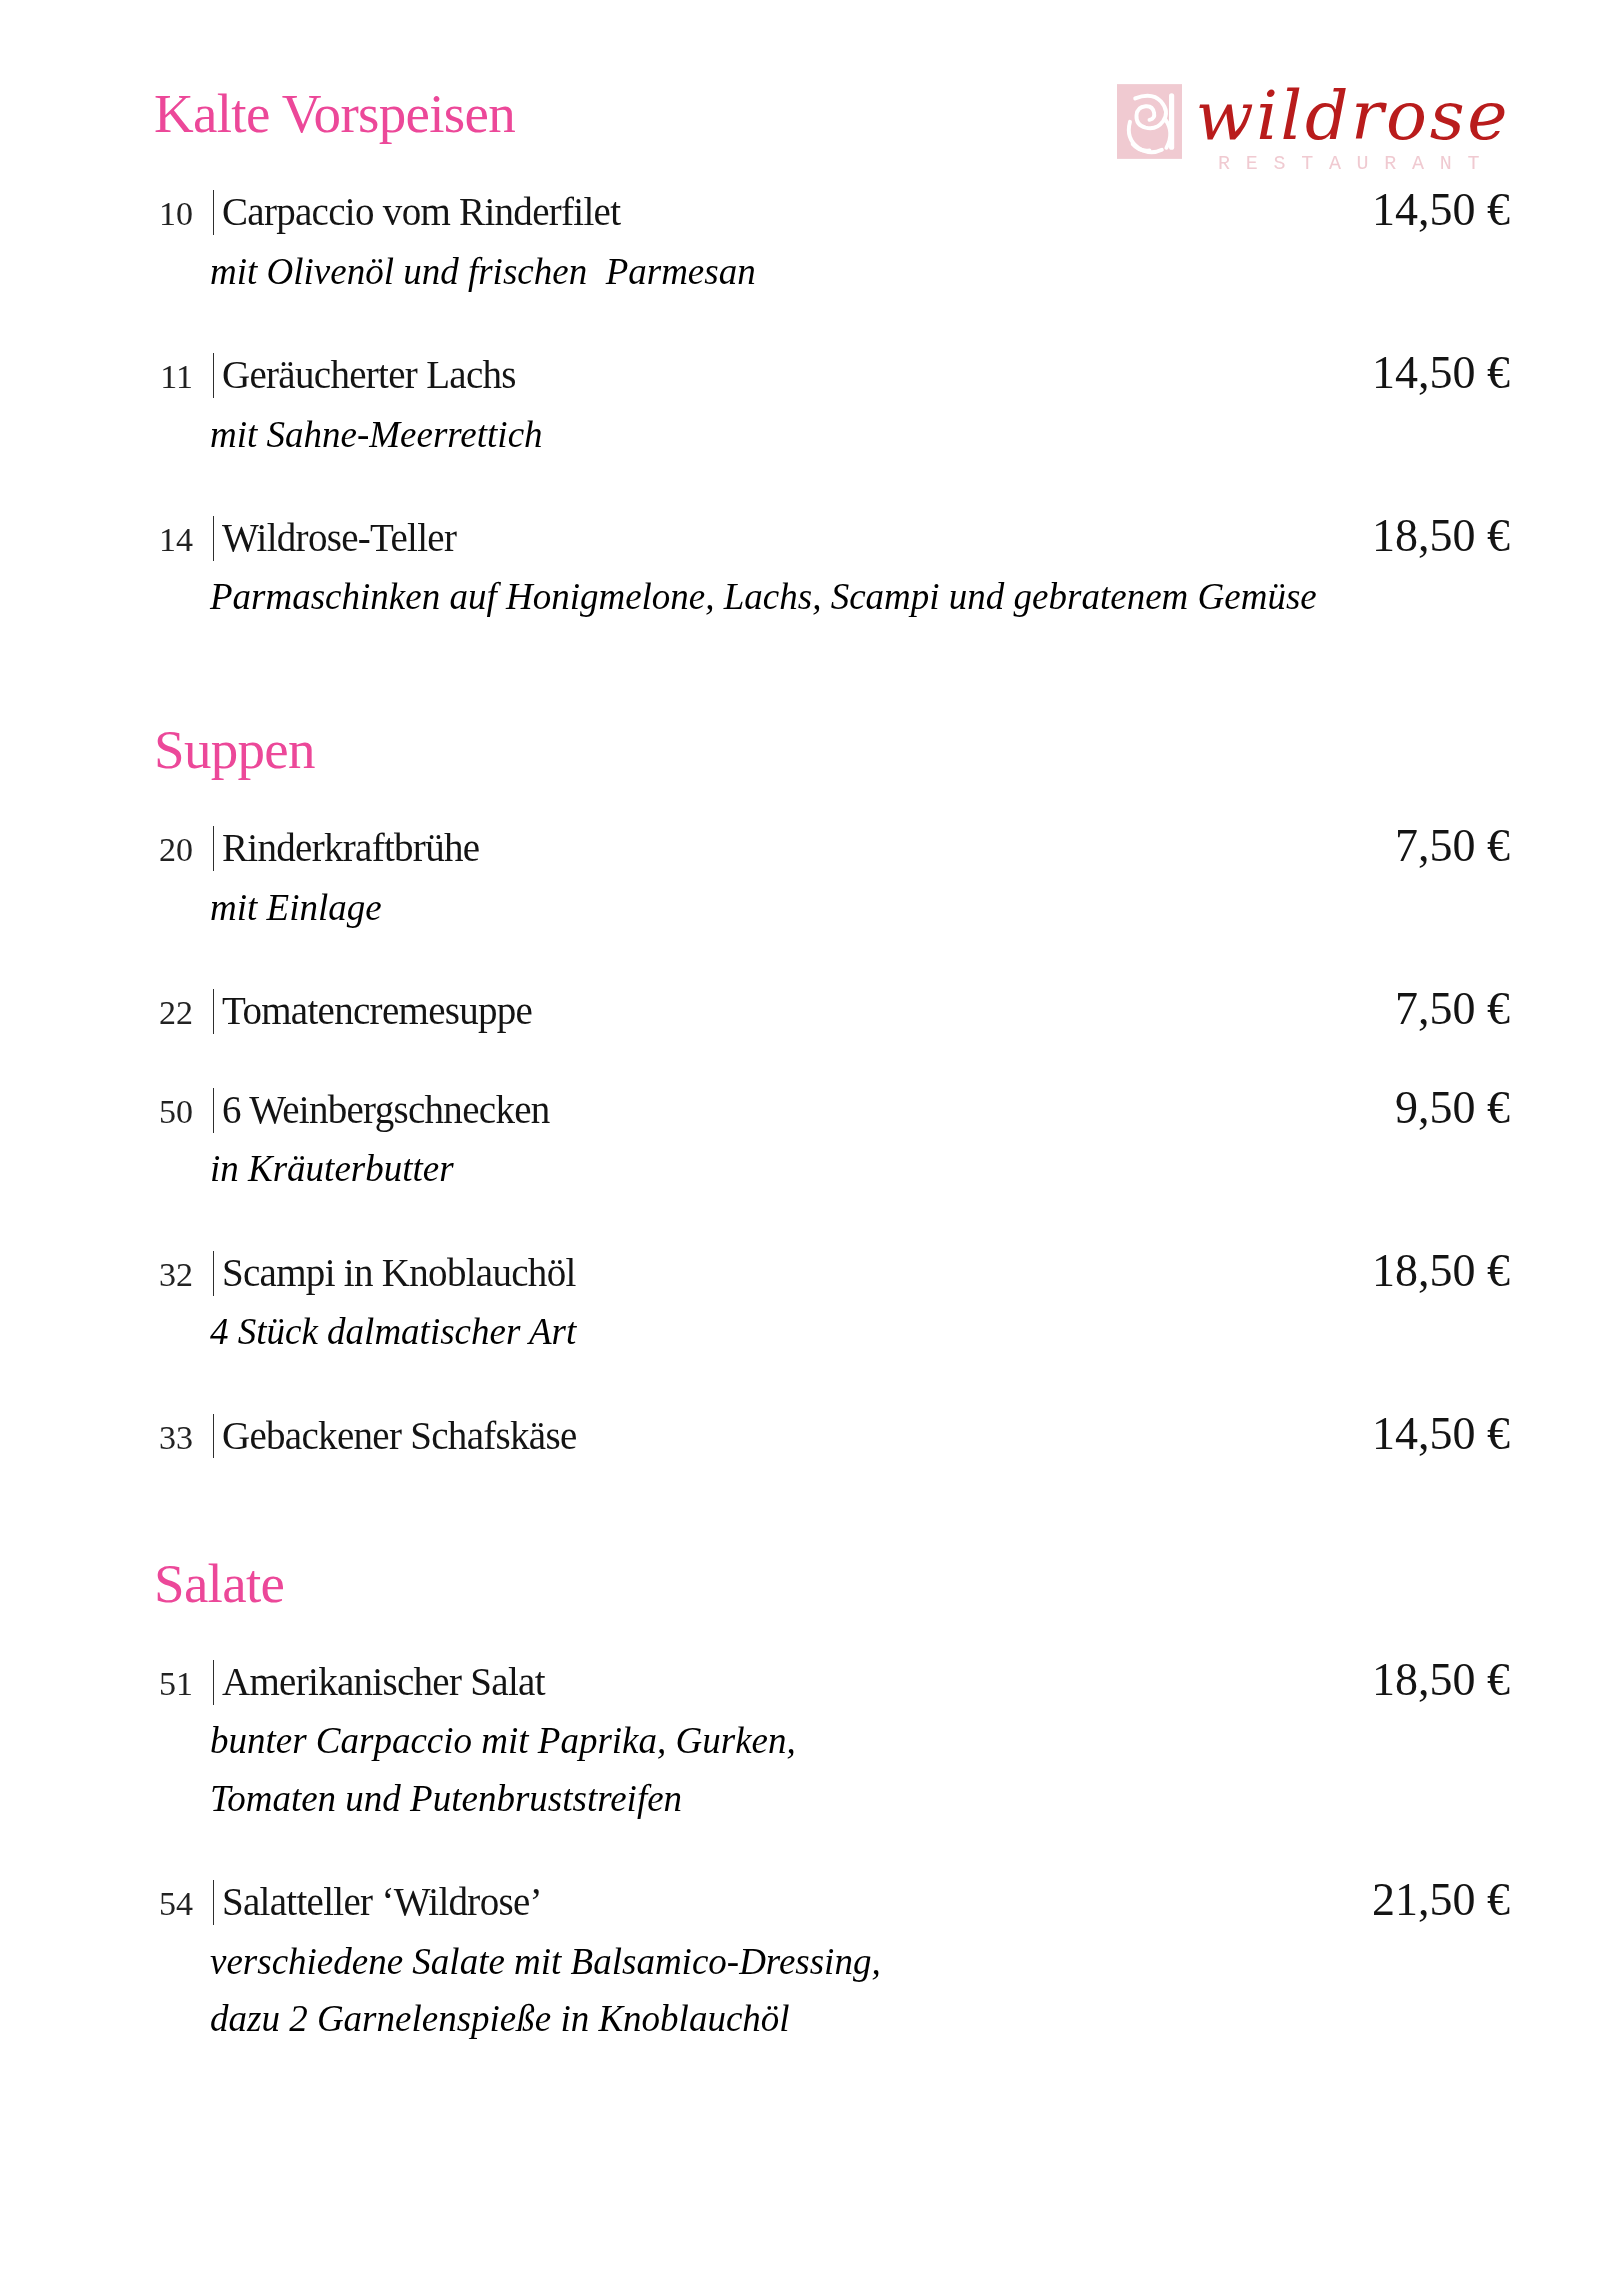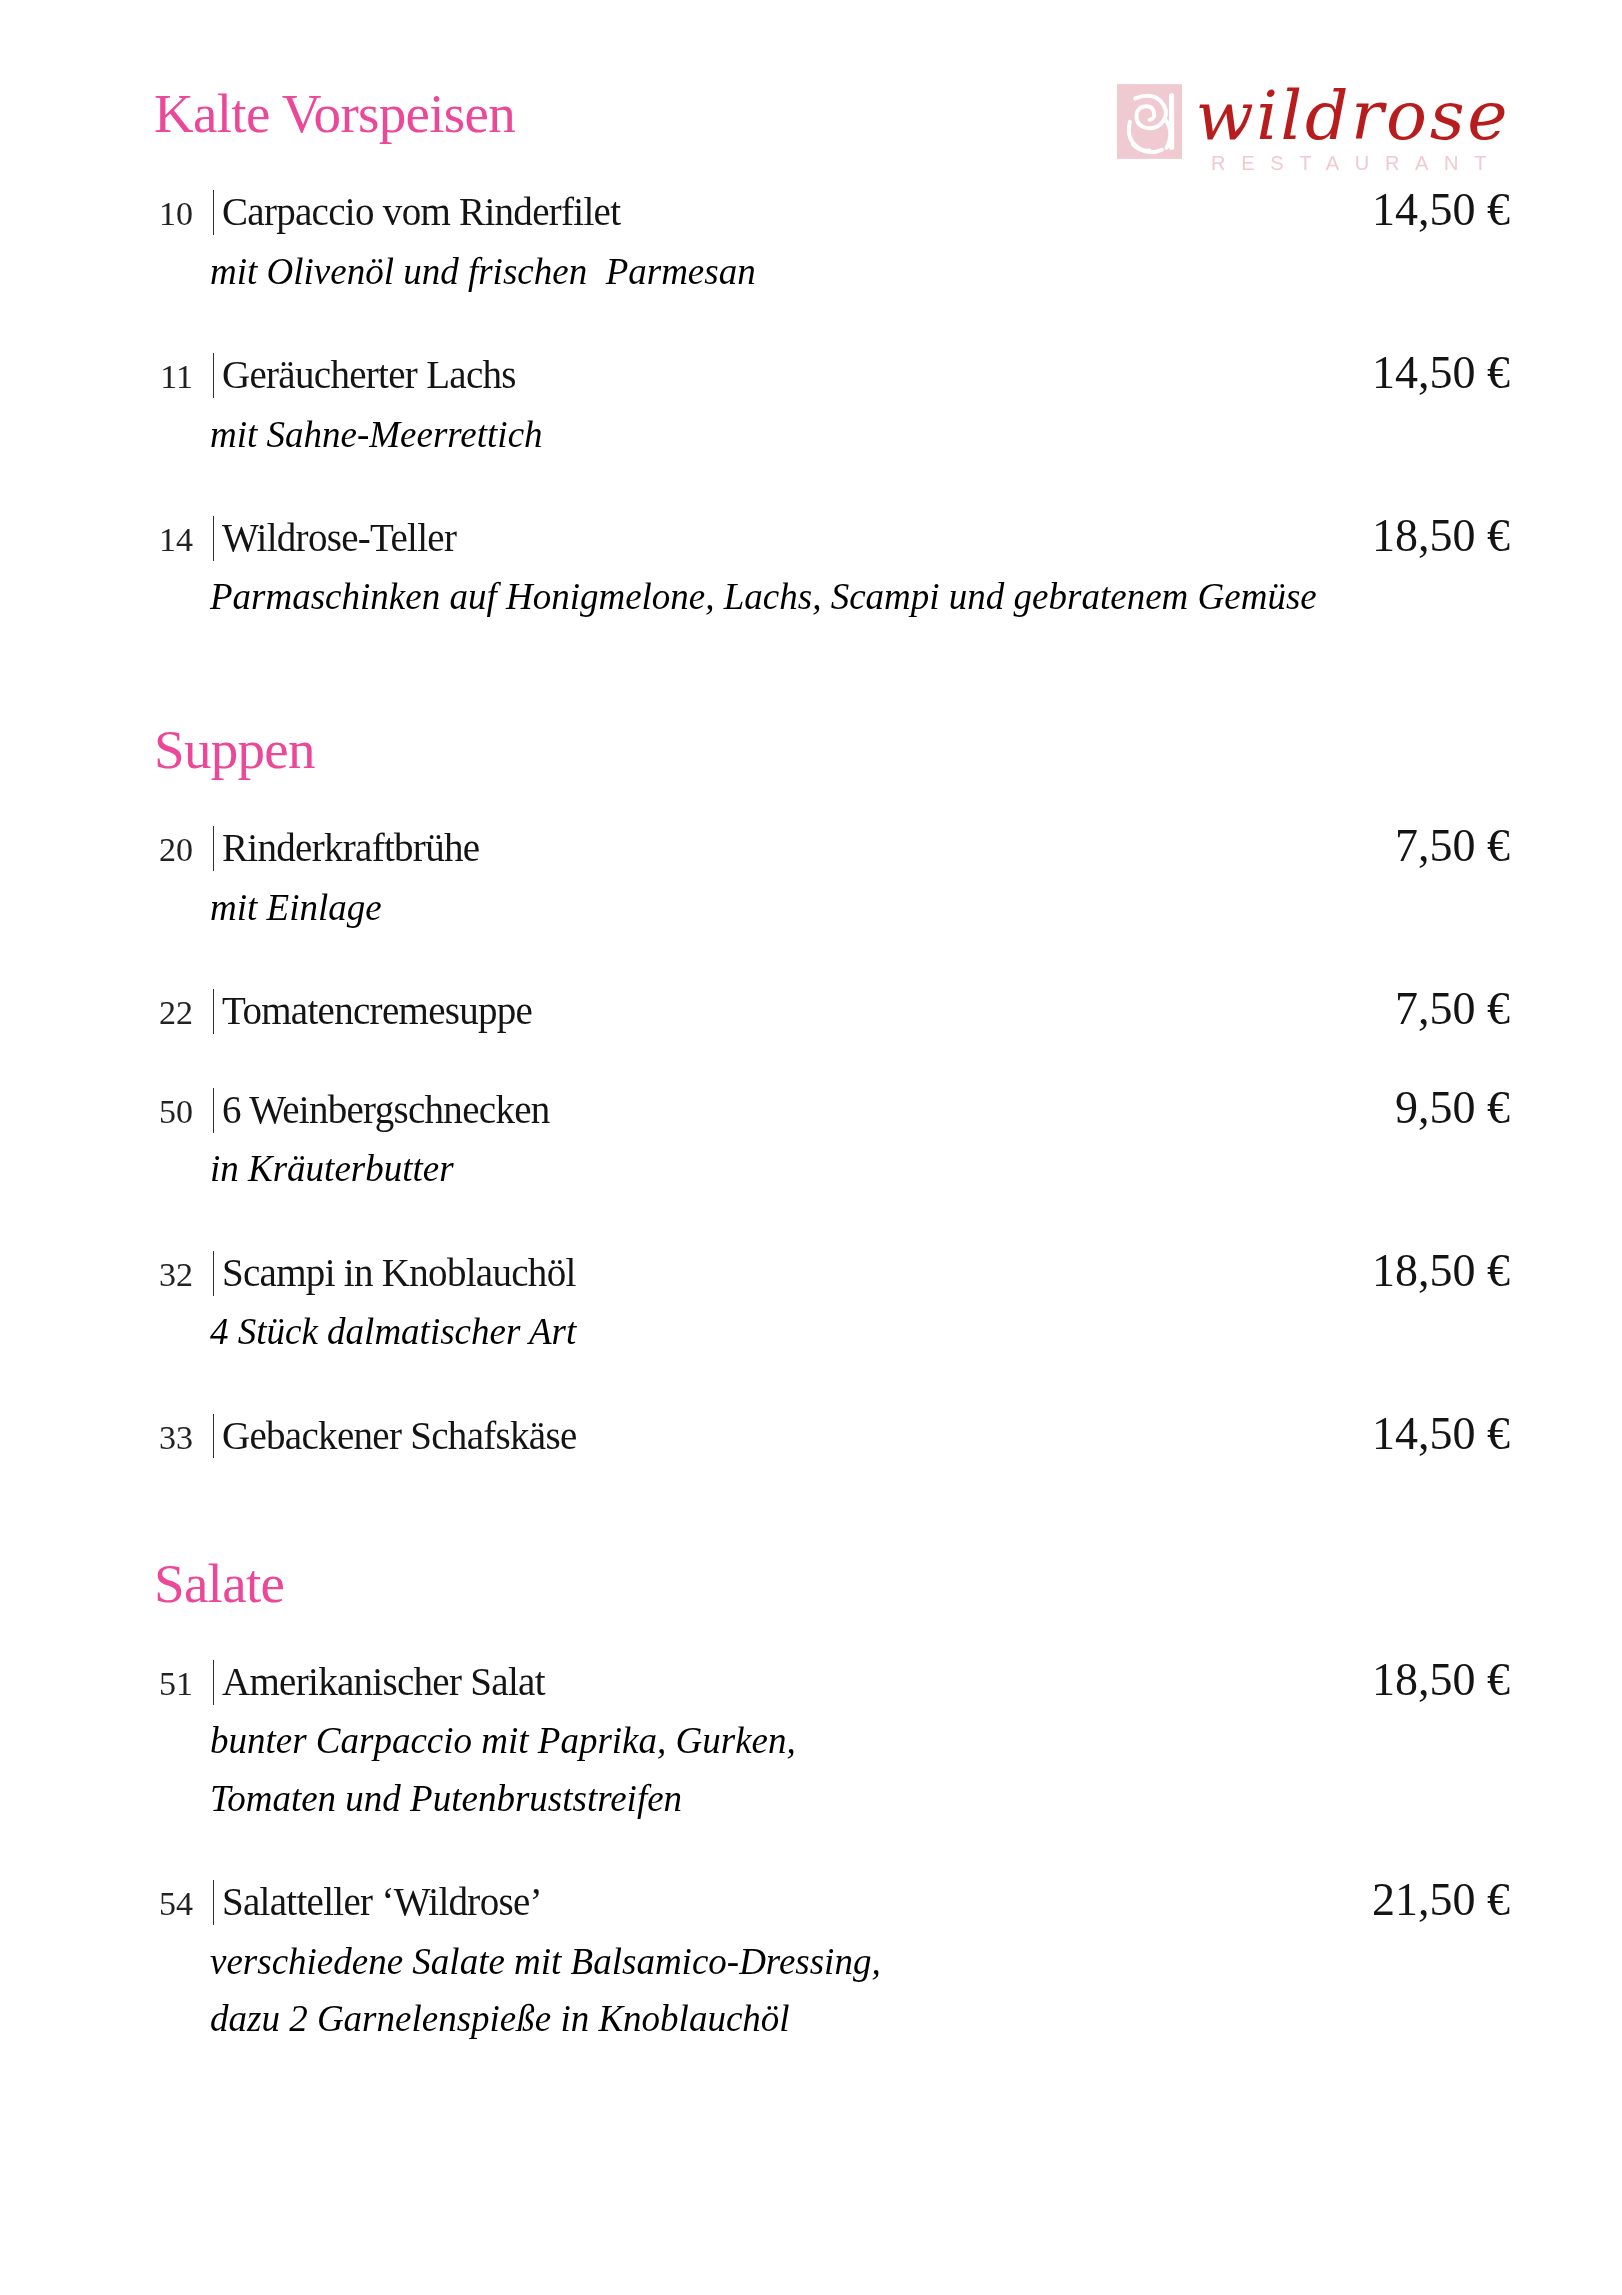--- a/index.html
+++ b/index.html
@@ -31,21 +31,21 @@
   .logo-script {
     font-family: "DejaVu Serif", serif;
     font-style: italic;
     font-size: 68px;
     line-height: 0.95;
     color: #b91c1c;
     letter-spacing: 2.6px;
     white-space: nowrap;
   }
   .logo-sub {
-    font-family: Liberation Sans, sans-serif;
+    font-family: Liberation Mono, monospace;
     font-size: 20px;
     letter-spacing: 15.7px;
     text-indent: 7.9px;
     color: #f0cad1;
     margin-top: 3.9px;
     white-space: nowrap;
   }
   
   .section-title {
     font-size: 55px;

